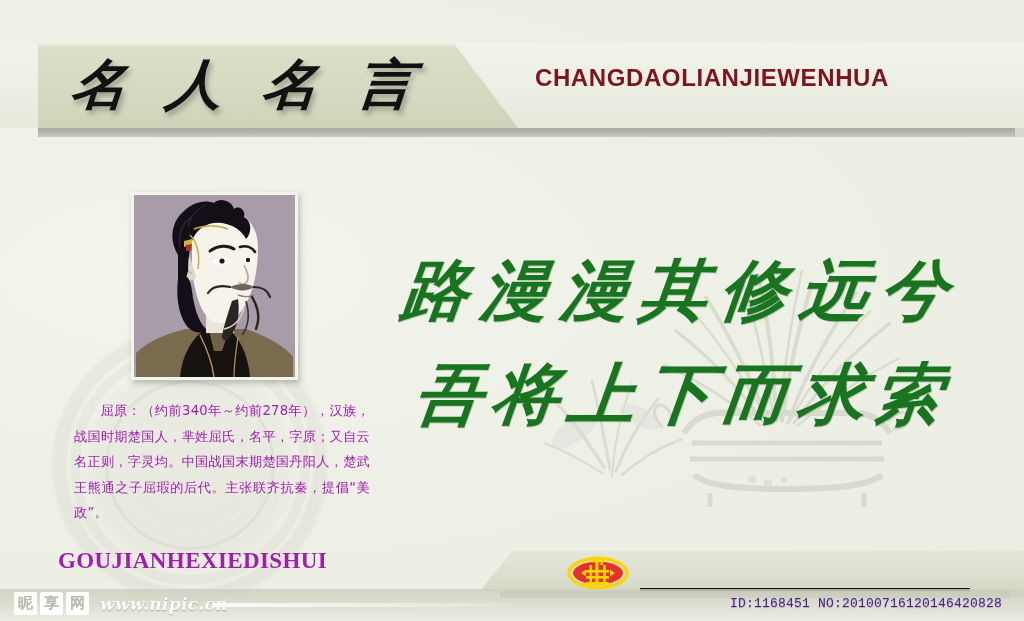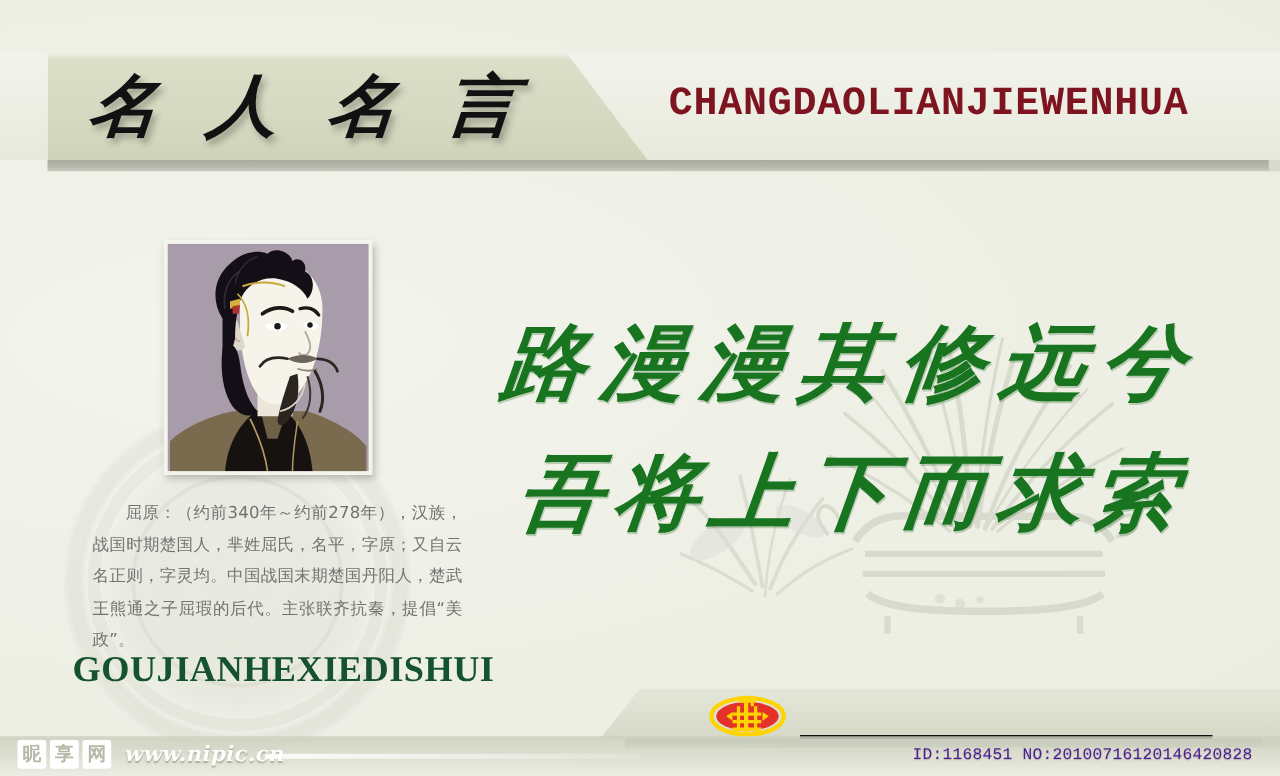--- a/index.html
+++ b/index.html
@@ -128,23 +128,23 @@
     letter-spacing: 0;
     text-shadow: 3px 4px 5px rgba(90,90,80,.45);
     font-style: italic;
   }
   .title-cn span { display: inline-block; transform: skewX(-4deg) scale(1.04, 1.0); }
 
   .header-pinyin {
     position: absolute;
     left: 535px;
     top: 64px;
-    font-family: Liberation Mono, monospace;
-    font-weight: 700;
-    font-size: 32px;
+    font-family: Liberation Sans, sans-serif;
+    font-weight: 700;
+    font-size: 24px;
     letter-spacing: 0.6px;
     color: #7d1420;
     white-space: nowrap;
   }
 
   
   .portrait-frame {
     position: absolute;
     left: 131px;
     top: 192px;
@@ -159,21 +159,21 @@
 
   
   .bio {
     position: absolute;
     left: 74px;
     top: 398px;
     width: 296px;
     font-family: "DejaVu Sans", "Liberation Sans", sans-serif;
     font-size: 13.2px;
     line-height: 25.5px;
-    color: #737373;
+    color: #a21caf;
     text-align: justify;
     text-indent: 2em;
     letter-spacing: .2px;
   }
 
   
   .quote {
     position: absolute;
     left: 402px;
     top: 238px;
@@ -191,26 +191,26 @@
     justify-content: space-between;
     text-shadow: 1px 1px 0 rgba(20,90,25,.25);
   }
   .quote-line span { display: inline-block; transform: skewX(-6deg) scale(1.02,1.0); }
   .quote-line.l2 { padding-left: 14px; padding-right: 6px; }
 
   
   .footer-pinyin {
     position: absolute;
     left: 58px;
-    top: 520px;
+    top: 548px;
     font-family: "Liberation Serif", "DejaVu Serif", serif;
     font-weight: 700;
-    font-size: 29px;
+    font-size: 23px;
     letter-spacing: .4px;
-    color: #14532d;
+    color: #a21caf;
     white-space: nowrap;
   }
   .footer-bar {
     position: absolute;
     left: 480px;
     top: 551px;
     width: 544px;
     height: 40px;
     background: linear-gradient(180deg, #e4e6d8 0%, #dcdfcf 60%, #d5d8c6 100%);
     clip-path: polygon(32px 0, 544px 0, 544px 40px, 0 40px);

